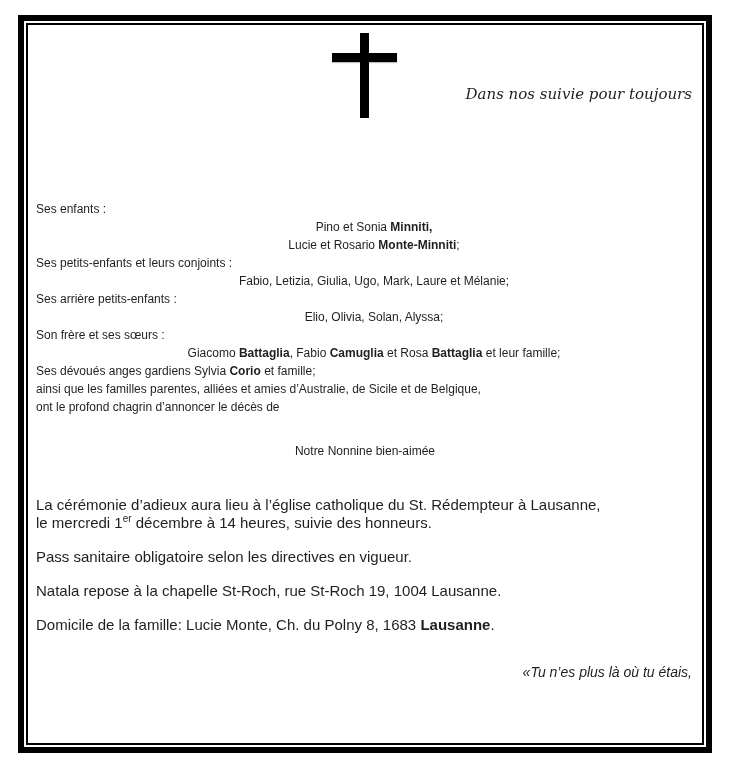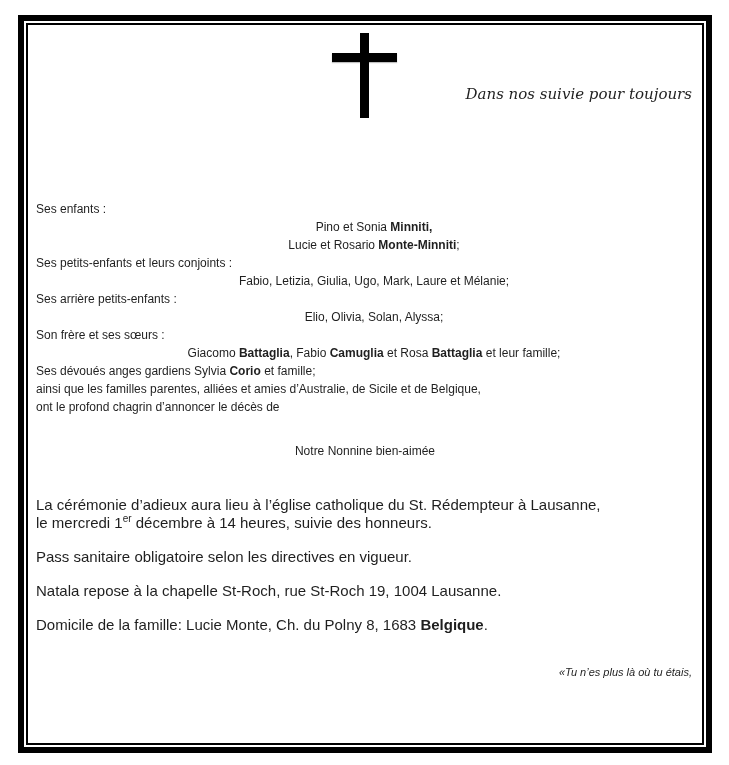--- a/index.html
+++ b/index.html
@@ -111,21 +111,21 @@
   }
   .paragraphs sup {
     font-size: 10px;
     line-height: 0;
   }
   
   .quote {
     margin-top: 30px;
     text-align: right;
     font-style: italic;
-    font-size: 11px;
+    font-size: 14px;
     line-height: 16px;
     padding-right: 2px;
   }
 </style>
 </head>
 <body>
 
 <div class="frame-outer">
   <div class="frame-inner">
     <div class="content">
@@ -154,21 +154,21 @@
         </div>
 
       <div class="name-block">
         <div class="deceased-subtitle">Notre Nonnine bien-aimée</div>
       </div>
 
       <div class="paragraphs">
           <p><span>La cérémonie d’adieux aura lieu à l’église catholique du St. Rédempteur à Lausanne,</span><br><span>le mercredi 1</span><sup>er</sup><span> décembre à 14 heures, suivie des honneurs.</span></p>
           <p><span>Pass sanitaire obligatoire selon les directives en vigueur.</span></p>
           <p><span>Natala repose à la chapelle St-Roch, rue St-Roch 19, 1004 Lausanne.</span></p>
-          <p><span>Domicile de la famille: Lucie Monte, Ch. du Polny 8, 1683 </span><b>Belgique</b><span>.</span></p>
+          <p><span>Domicile de la famille: Lucie Monte, Ch. du Polny 8, 1683 </span><b>Lausanne</b><span>.</span></p>
         </div>
 
       <div class="quote">
           <div>«Tu n’es plus là où tu étais,</div>
         </div>
 
     </div>
   </div>
 </div>
 

